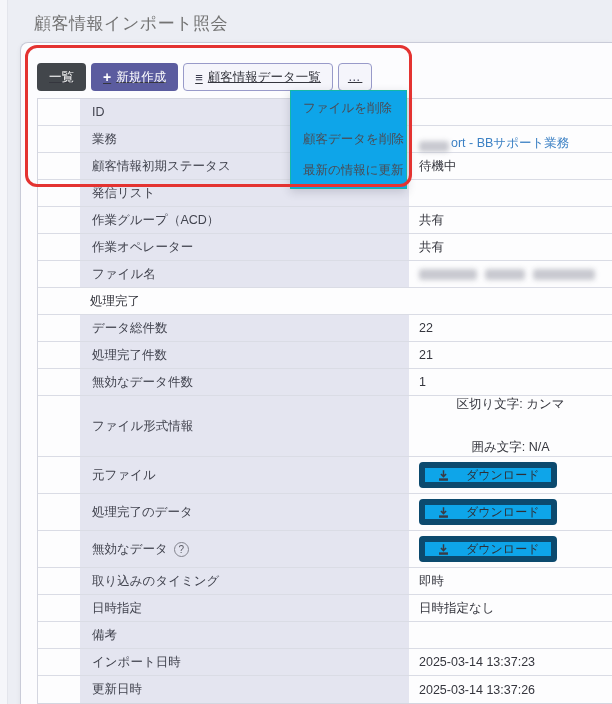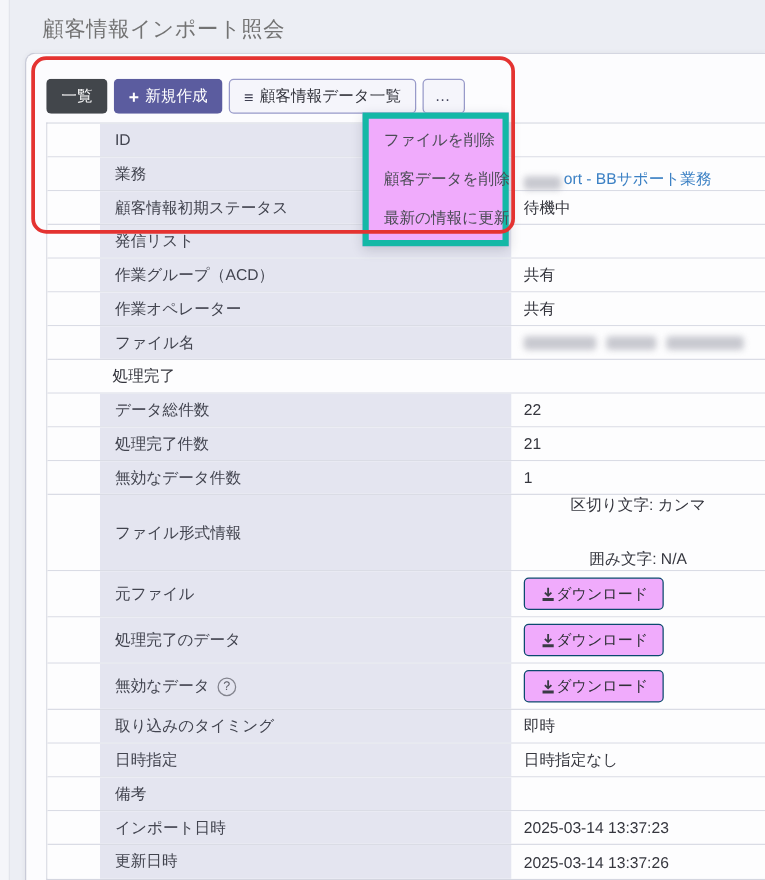--- a/index.html
+++ b/index.html
@@ -19,21 +19,21 @@
     font-size:17px; font-weight:normal; color:#737373; letter-spacing:.5px;margin-left:16px;
   }
   .card {
     position:absolute; left:20px; top:42px; right:0; bottom:-4px;
     background:#fcfcfe;
     border:1px solid #c9cbd8; border-right:none; border-bottom:none;
     border-radius:8px 0 0 0;
     box-shadow:0 1px 4px rgba(60,60,90,.08);
     padding:20px 0 0 16px;
   }
-  .toolbar { display:flex; gap:5px; height:28px; margin-bottom:7px; }
+  .toolbar { display:flex; gap:5px; height:28px; margin-bottom:7px;text-decoration:underline; }
   .btn {
     height:28px; display:inline-flex; align-items:center; gap:5px;
     padding:0 11px; border-radius:4px; font-size:12.5px;
     border:1px solid transparent; cursor:pointer; white-space:nowrap;
     font-family:inherit;
   }
   .btn-dark    { background:#42464b; color:#fff; }
   .btn-primary { background:#5b5c9f; color:#fff; }
   .btn-outline { background:#f5f5fb; border-color:#989ac9; color:#33343c; }
   .btn-more    { padding:0 9px; letter-spacing:2px; color:#44455c; }
@@ -56,30 +56,30 @@
   .redact {
     display:inline-block; height:11px; border-radius:3px;
     background:#b6b7c0; filter:blur(2.5px); opacity:.75;
   }
   .help-badge {
     width:15px; height:15px; border:1px solid #83848e; border-radius:50%;
     display:inline-flex; align-items:center; justify-content:center;
     font-size:10px; color:#5a5b64; cursor:pointer; flex-shrink:0;
   }
   .dl-btn {
-    display:inline-flex; align-items:center; gap:0; height:26px;
-    padding:0 12px; border:1px solid #0c4a6e; border-radius:4px;
-    background:#f0abfc; color:#2f3037; font-size:12px; cursor:pointer;
+    display:inline-flex; align-items:center; gap:16px; height:26px;
+    padding:0 12px; border:6px solid #0c4a6e; border-radius:4px;
+    background:#0ea5e9; color:#2f3037; font-size:12px; cursor:pointer;
     font-family:inherit;
   }
   .dl-btn svg { display:block; }
 
   .dropdown {
     position:absolute; left:290px; top:90px; width:117px;
-    background:#f0abfc; border:5px solid #14b8a6;
+    background:#0ea5e9; border:1px solid #14b8a6;
     box-shadow:0 3px 9px rgba(40,40,60,.18); z-index:15;
     padding:2px 0;
   }
   .dropdown-item {
     padding:7px 12px; font-size:12.5px; color:#4b4c55;
     cursor:pointer; white-space:nowrap;
   }
   .annotation {
     position:absolute; left:25px; top:45px; width:387px; height:142px;
     border:3px solid #e43331; border-radius:12px;

